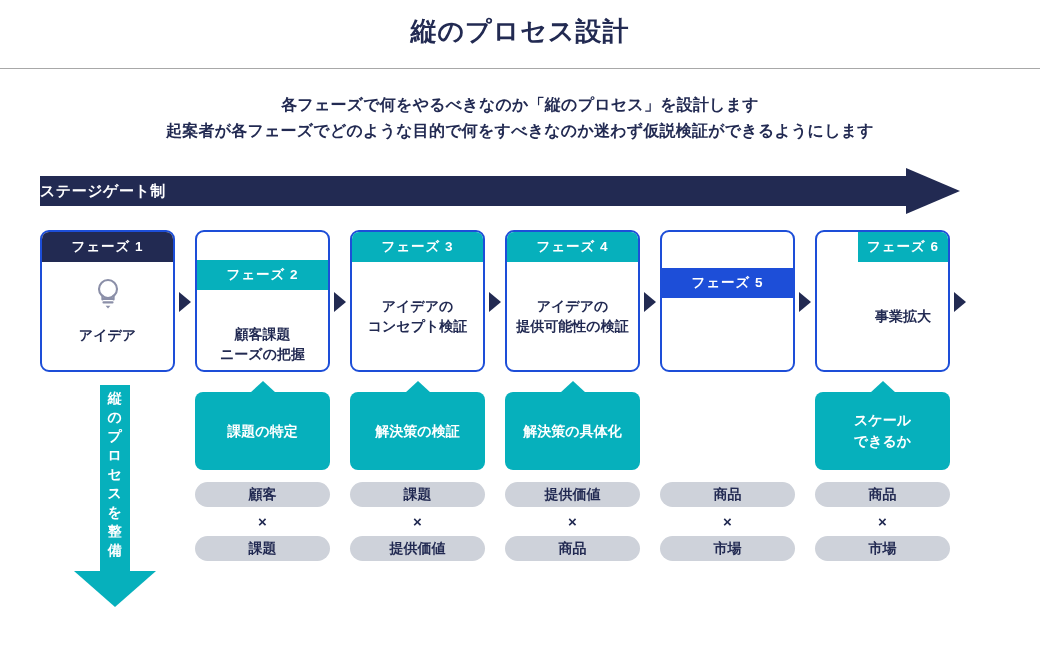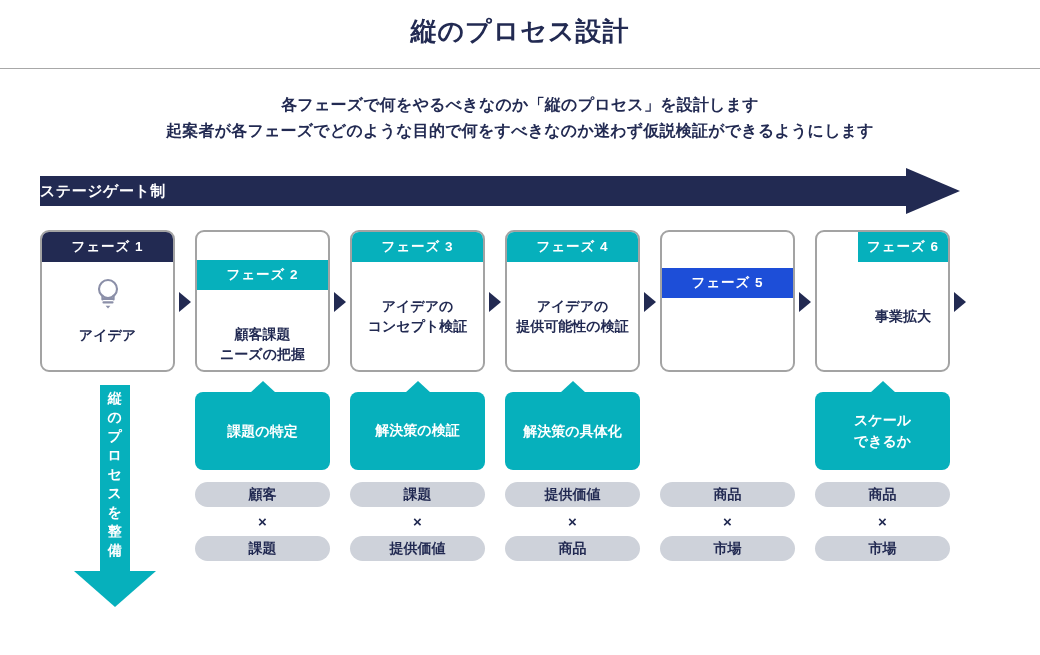--- a/index.html
+++ b/index.html
@@ -96,21 +96,21 @@
     left: 40px;
     top: 230px;
     width: 960px;
     height: 145px;
   }
   .phase-card {
     position: absolute;
     top: 0;
     width: 135px;
     height: 142px;
-    border: 2px solid #a3a3a3;
+    border: 2px solid #1d4ed8;
     border-radius: 9px;
     background: #ffffff;
     box-sizing: border-box;
     overflow: hidden;
   }
   .phase-head {
     height: 30px;
     line-height: 30px;
     text-align: center;
     color: #ffffff;
@@ -322,21 +322,21 @@
     <div class="card-connector" style="left: 914px;"></div>
   </div>
 
 <div class="callout-row" id="callout-row">
     <div class="callout" style="left: 155px;">
       <div class="callout-notch"></div>
       <div>
         <div>課題の特定</div>
       </div>
     </div>
-    <div class="callout" style="left: 310px; font-family: Liberation Mono, monospace;">
+    <div class="callout" style="left: 310px;">
       <div class="callout-notch"></div>
       <div>
         <div>解決策の検証</div>
       </div>
     </div>
     <div class="callout" style="left: 465px;">
       <div class="callout-notch"></div>
       <div>
         <div>解決策の具体化</div>
       </div>

